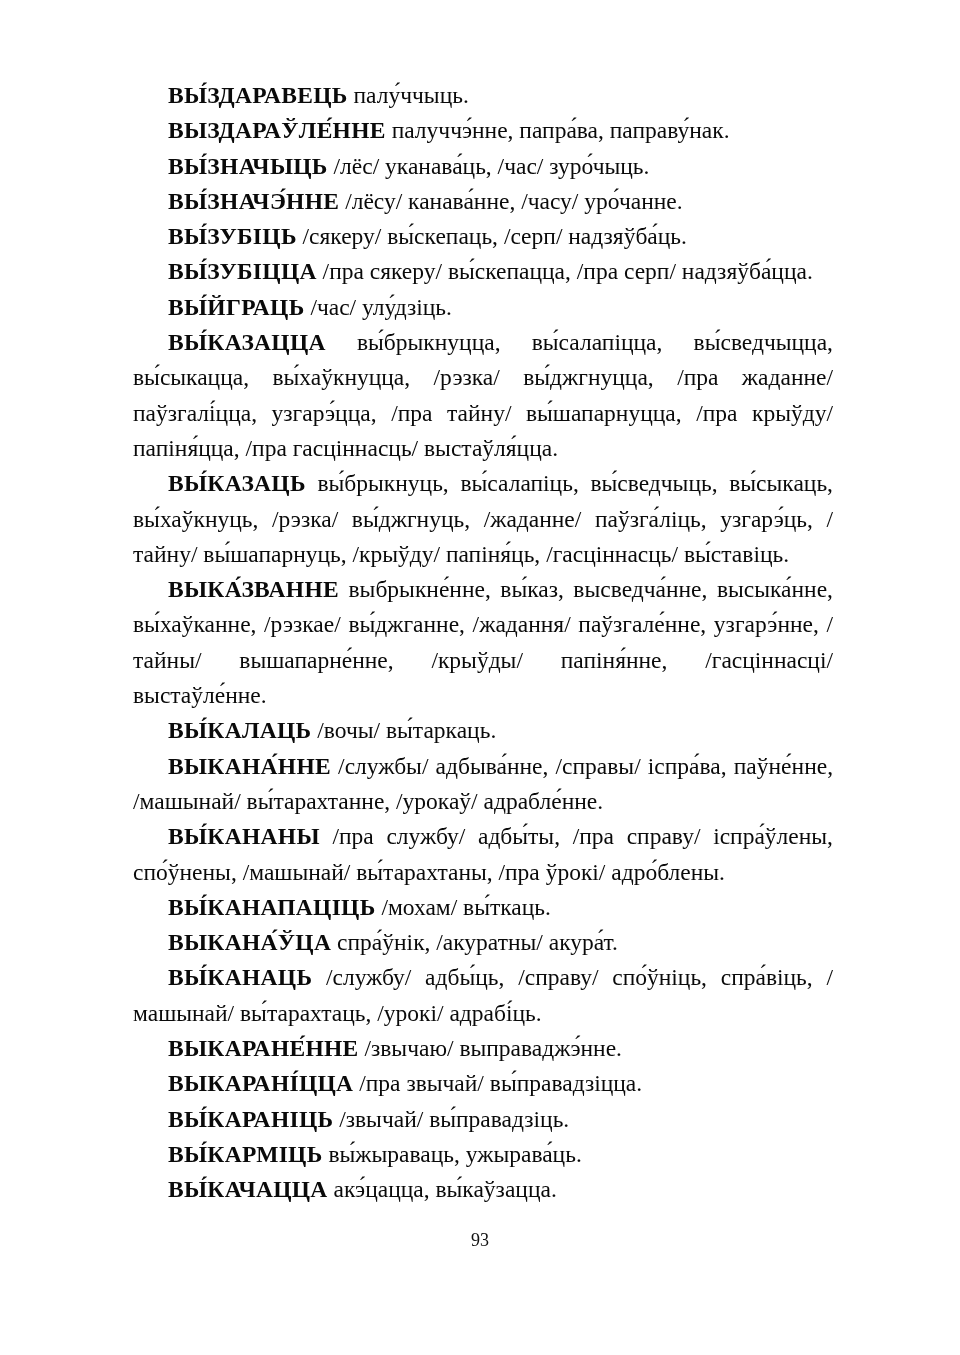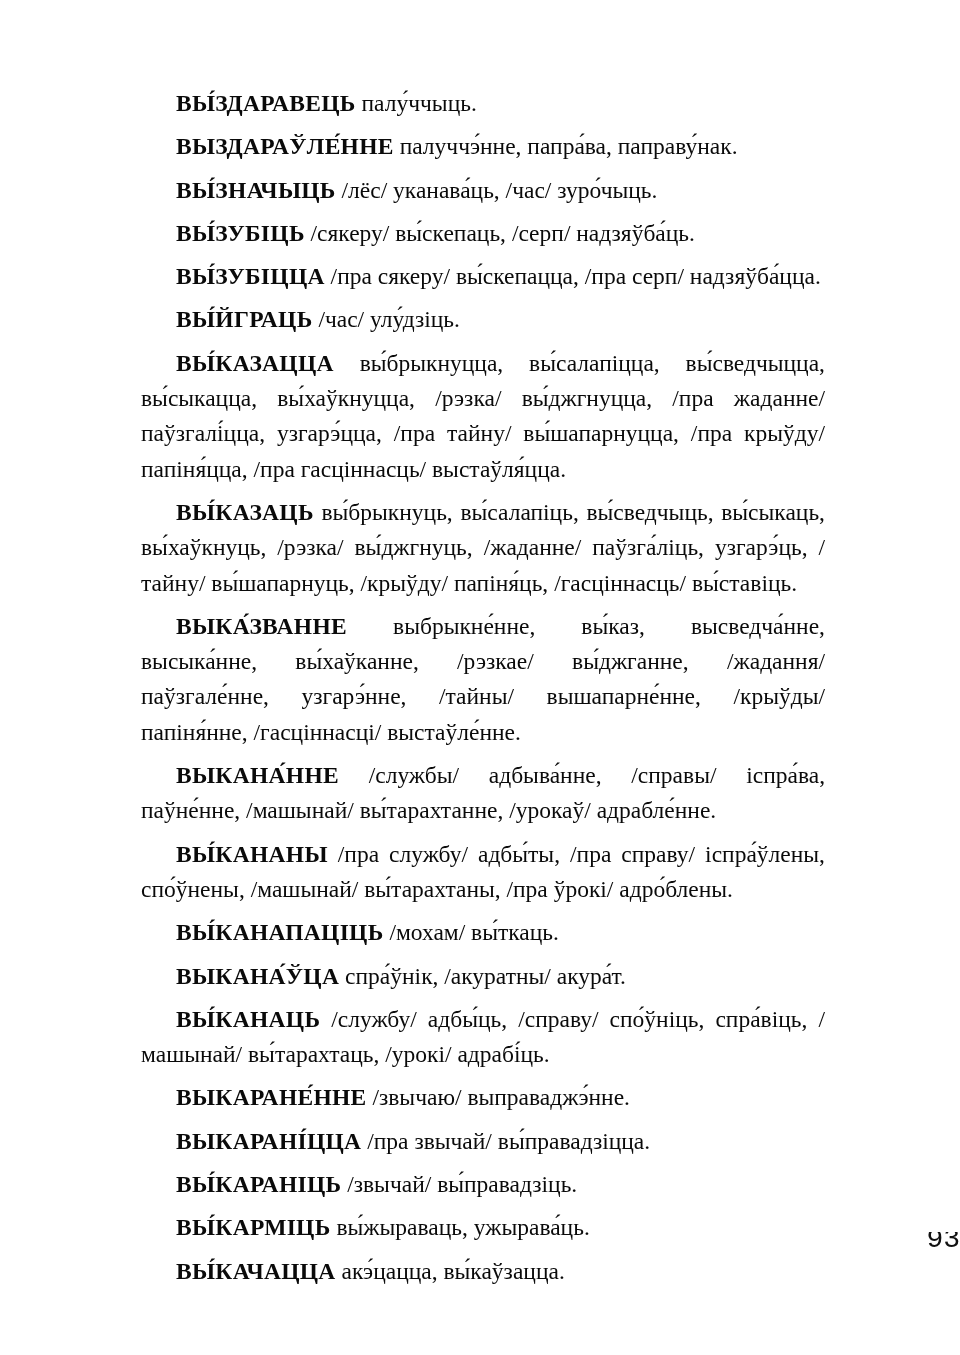--- a/index.html
+++ b/index.html
@@ -22,21 +22,21 @@
     left: 133px;
     top: 78px;
     width: 700px;
     font-size: 23.5px;
     line-height: 35.3px;
     text-align: justify;
     text-justify: inter-word;
     color: #0a0a0a;
   }
   .entry {
-    margin: 8px;
+    margin: 0;
     padding: 0;
     text-indent: 35px;
     text-align: justify;
     -webkit-hyphens: none;
     hyphens: none;
   }
   .entry:last-of-type {
     text-align: left;
   }
   
@@ -54,23 +54,23 @@
   }
   
   .entry.short {
     text-align: left;
   }
   #folio {
     position: absolute;
     left: 0;
     top: 1232px;
     width: 960px;
-    text-align: right;
-    font-family: Liberation Mono, monospace;
-    font-size: 28px;
+    text-align: center;
+    font-family: Liberation Serif, serif;
+    font-size: 18px;
     color: #111111;
     
     height: 15px;
     overflow: hidden;
     line-height: 22px;
   }
   #folio span {
     display: inline-block;
     position: relative;
     top: -3px;
@@ -78,26 +78,28 @@
 </style>
 </head>
 <body>
 
 <div id="page">
 
   <div id="text-column">
       <p class="entry short"><span class="hw">ВЫ́ЗДАРАВЕЦЬ</span><span class="bd"> палу́ччыць.</span></p>
       <p class="entry short"><span class="hw">ВЫЗДАРАЎЛЕ́ННЕ</span><span class="bd"> палуччэ́нне, папра́ва, паправу́нак.</span></p>
       <p class="entry short"><span class="hw">ВЫ́ЗНАЧЫЦЬ</span><span class="ctx"> /лёс/</span><span class="bd"> уканава́ць, </span><span class="ctx">/час/</span><span class="bd"> зуро́чыць.</span></p>
+      <p class="entry short"><span class="hw">ВЫ́ЗНАЧЭ́ННЕ</span><span class="ctx"> /лёсу/</span><span class="bd"> канава́нне, </span><span class="ctx">/часу/</span><span class="bd"> уро́чанне.</span></p>
       <p class="entry short"><span class="hw">ВЫ́ЗУБІЦЬ</span><span class="ctx"> /сякеру/</span><span class="bd"> вы́скепаць, </span><span class="ctx">/серп/</span><span class="bd"> надзяўба́ць.</span></p>
       <p class="entry short"><span class="hw">ВЫ́ЗУБІЦЦА</span><span class="ctx"> /пра сякеру/</span><span class="bd"> вы́скепацца, </span><span class="ctx">/пра серп/</span><span class="bd"> надзяўба́цца.</span></p>
       <p class="entry short"><span class="hw">ВЫ́ЙГРАЦЬ</span><span class="ctx"> /час/</span><span class="bd"> улу́дзіць.</span></p>
       <p class="entry"><span class="hw">ВЫ́КАЗАЦЦА</span><span class="bd"> вы́брыкнуцца, вы́салапіцца, вы́сведчыцца, вы́сыкацца, вы́хаўкнуцца, </span><span class="ctx">/рэзка/</span><span class="bd"> вы́джгнуцца, </span><span class="ctx">/пра жаданне/</span><span class="bd"> паўзгалі́цца, узгарэ́цца, </span><span class="ctx">/пра тайну/</span><span class="bd"> вы́шапарнуцца, </span><span class="ctx">/пра крыўду/</span><span class="bd"> папіня́цца, </span><span class="ctx">/пра гасціннасць/</span><span class="bd"> выстаўля́цца.</span></p>
       <p class="entry"><span class="hw">ВЫ́КАЗАЦЬ</span><span class="bd"> вы́брыкнуць, вы́салапіць, вы́сведчыць, вы́сыкаць, вы́хаўкнуць, </span><span class="ctx">/рэзка/</span><span class="bd"> вы́джгнуць, </span><span class="ctx">/жаданне/</span><span class="bd"> паўзга́ліць, узгарэ́ць, </span><span class="ctx">/тайну/</span><span class="bd"> вы́шапарнуць, </span><span class="ctx">/крыўду/</span><span class="bd"> папіня́ць, </span><span class="ctx">/гасціннасць/</span><span class="bd"> вы́ставіць.</span></p>
       <p class="entry"><span class="hw">ВЫКА́ЗВАННЕ</span><span class="bd"> выбрыкне́нне, вы́каз, высведча́нне, высыка́нне, вы́хаўканне, </span><span class="ctx">/рэзкае/</span><span class="bd"> вы́джганне, </span><span class="ctx">/жадання/</span><span class="bd"> паўзгале́нне, узгарэ́нне, </span><span class="ctx">/тайны/</span><span class="bd"> вышапарне́нне, </span><span class="ctx">/крыўды/</span><span class="bd"> папіня́нне, </span><span class="ctx">/гасціннасці/</span><span class="bd"> выстаўле́нне.</span></p>
+      <p class="entry short"><span class="hw">ВЫ́КАЛАЦЬ</span><span class="ctx"> /вочы/</span><span class="bd"> вы́таркаць.</span></p>
       <p class="entry"><span class="hw">ВЫКАНА́ННЕ</span><span class="ctx"> /службы/</span><span class="bd"> адбыва́нне, </span><span class="ctx">/справы/</span><span class="bd"> іспра́ва, паўне́нне, </span><span class="ctx">/машынай/</span><span class="bd"> вы́тарахтанне, </span><span class="ctx">/урокаў/</span><span class="bd"> адрабле́нне.</span></p>
       <p class="entry"><span class="hw">ВЫ́КАНАНЫ</span><span class="ctx"> /пра службу/</span><span class="bd"> адбы́ты, </span><span class="ctx">/пра справу/</span><span class="bd"> іспра́ўлены, спо́ўнены, </span><span class="ctx">/машынай/</span><span class="bd"> вы́тарахтаны, </span><span class="ctx">/пра ўрокі/</span><span class="bd"> адро́блены.</span></p>
       <p class="entry short"><span class="hw">ВЫ́КАНАПАЦІЦЬ</span><span class="ctx"> /мохам/</span><span class="bd"> вы́ткаць.</span></p>
       <p class="entry short"><span class="hw">ВЫКАНА́ЎЦА</span><span class="bd"> спра́ўнік, </span><span class="ctx">/акуратны/</span><span class="bd"> акура́т.</span></p>
       <p class="entry"><span class="hw">ВЫ́КАНАЦЬ</span><span class="ctx"> /службу/</span><span class="bd"> адбы́ць, </span><span class="ctx">/справу/</span><span class="bd"> спо́ўніць, спра́віць, </span><span class="ctx">/машынай/</span><span class="bd"> вы́тарахтаць, </span><span class="ctx">/урокі/</span><span class="bd"> адрабі́ць.</span></p>
       <p class="entry short"><span class="hw">ВЫКАРАНЕ́ННЕ</span><span class="ctx"> /звычаю/</span><span class="bd"> выправаджэ́нне.</span></p>
       <p class="entry short"><span class="hw">ВЫКАРАНІ́ЦЦА</span><span class="ctx"> /пра звычай/</span><span class="bd"> вы́правадзіцца.</span></p>
       <p class="entry short"><span class="hw">ВЫ́КАРАНІЦЬ</span><span class="ctx"> /звычай/</span><span class="bd"> вы́правадзіць.</span></p>
       <p class="entry short"><span class="hw">ВЫ́КАРМІЦЬ</span><span class="bd"> вы́жыраваць, ужырава́ць.</span></p>
       <p class="entry short"><span class="hw">ВЫ́КАЧАЦЦА</span><span class="bd"> акэ́цацца, вы́каўзацца.</span></p>

